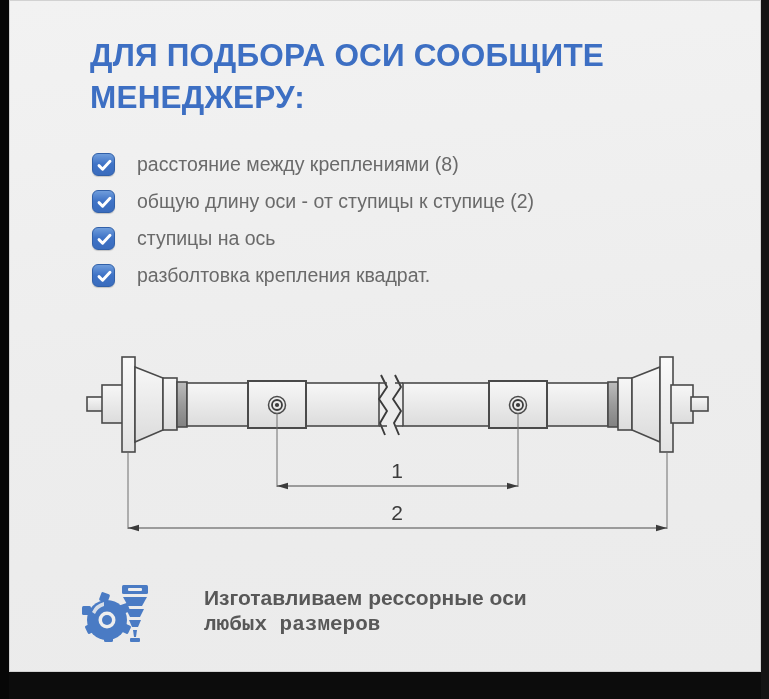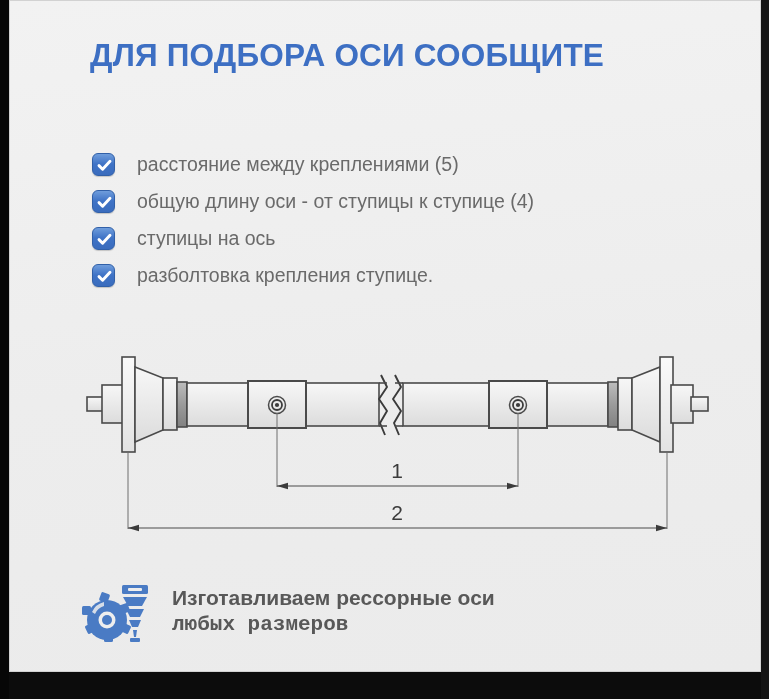--- a/index.html
+++ b/index.html
@@ -109,20 +109,21 @@
   }
 
   
   .footer {
     position: absolute;
     left: 68px;
     top: 578px;
     width: 640px;
     display: flex;
     align-items: center;
+    gap: 32px;
   }
   .footer-icon {
     flex: 0 0 auto;
     width: 72px;
     height: 66px;
   }
   .footer-text {
     margin-left: 22px;
     font-size: 21px;
     font-weight: bold;
@@ -138,59 +139,60 @@
 
   <div class="edge-left"></div>
   <div class="edge-right"></div>
 
   <div class="card">
     <div class="card-inner"></div>
 
     <div class="headline">
       <span>ДЛЯ ПОДБОРА ОСИ СООБЩИТЕ</span>
       <br>
+      <span>МЕНЕДЖЕРУ:</span>
     </div>
 
     <div class="checklist">
 
       <div class="check-row">
         <span class="check-box">
           <svg width="17" height="17" viewBox="0 0 17 17">
             <path d="M3 8.6 L6.6 12.2 L14 4.2" stroke="#ffffff" stroke-width="2.9" fill="none" stroke-linecap="round" stroke-linejoin="round"></path>
           </svg>
         </span>
-        <span class="check-label">расстояние между креплениями (5)</span>
+        <span class="check-label">расстояние между креплениями (8)</span>
       </div>
 
       <div class="check-row">
         <span class="check-box">
           <svg width="17" height="17" viewBox="0 0 17 17">
             <path d="M3 8.6 L6.6 12.2 L14 4.2" stroke="#ffffff" stroke-width="2.9" fill="none" stroke-linecap="round" stroke-linejoin="round"></path>
           </svg>
         </span>
-        <span class="check-label">общую длину оси - от ступицы к ступице (4)</span>
+        <span class="check-label">общую длину оси - от ступицы к ступице (2)</span>
       </div>
 
       <div class="check-row">
         <span class="check-box">
           <svg width="17" height="17" viewBox="0 0 17 17">
             <path d="M3 8.6 L6.6 12.2 L14 4.2" stroke="#ffffff" stroke-width="2.9" fill="none" stroke-linecap="round" stroke-linejoin="round"></path>
           </svg>
         </span>
         <span class="check-label">ступицы на ось</span>
       </div>
 
 
       <div class="check-row">
         <span class="check-box">
           <svg width="17" height="17" viewBox="0 0 17 17">
             <path d="M3 8.6 L6.6 12.2 L14 4.2" stroke="#ffffff" stroke-width="2.9" fill="none" stroke-linecap="round" stroke-linejoin="round"></path>
           </svg>
         </span>
-        <span class="check-label">разболтовка крепления ступице.</span>
+        <span class="check-label">разболтовка крепления квадрат.</span>
       </div>
 
     </div>
 
     <div class="drawing">
       <svg width="625" height="195" viewBox="0 0 625 195">
         <defs>
           <linearGradient id="tube" x1="0" y1="0" x2="0" y2="1">
             <stop offset="0%" stop-color="#f7f7f7"></stop>
             <stop offset="45%" stop-color="#ebebeb"></stop>

